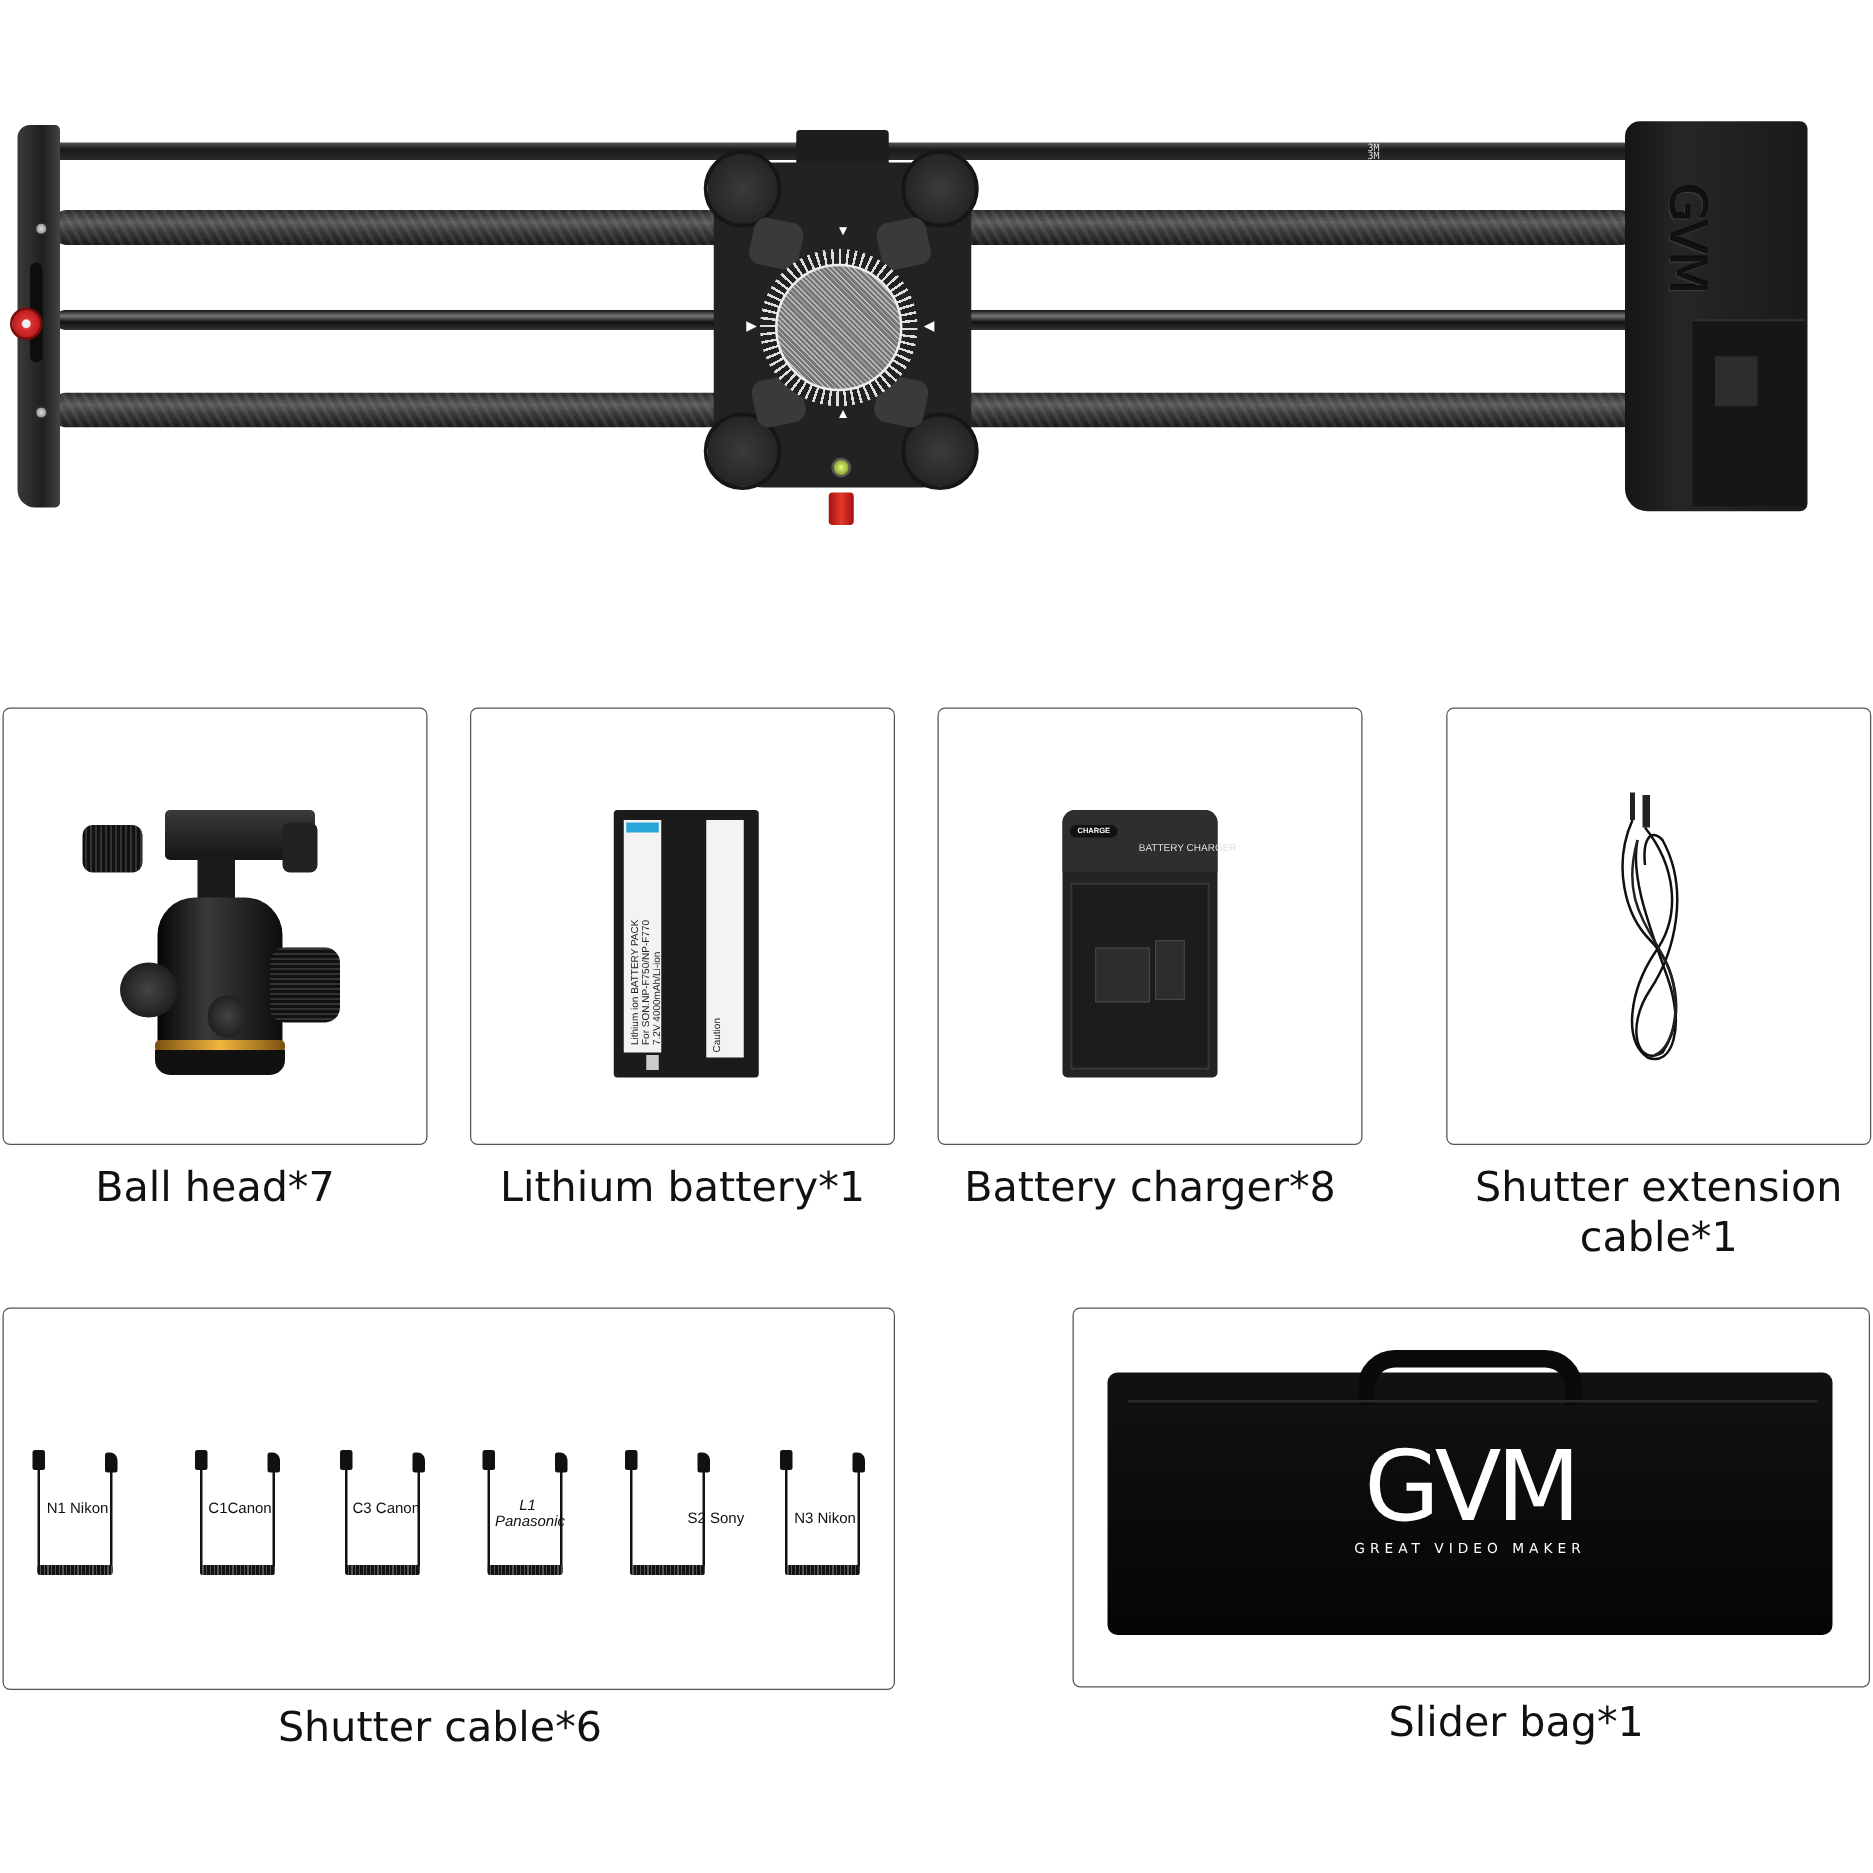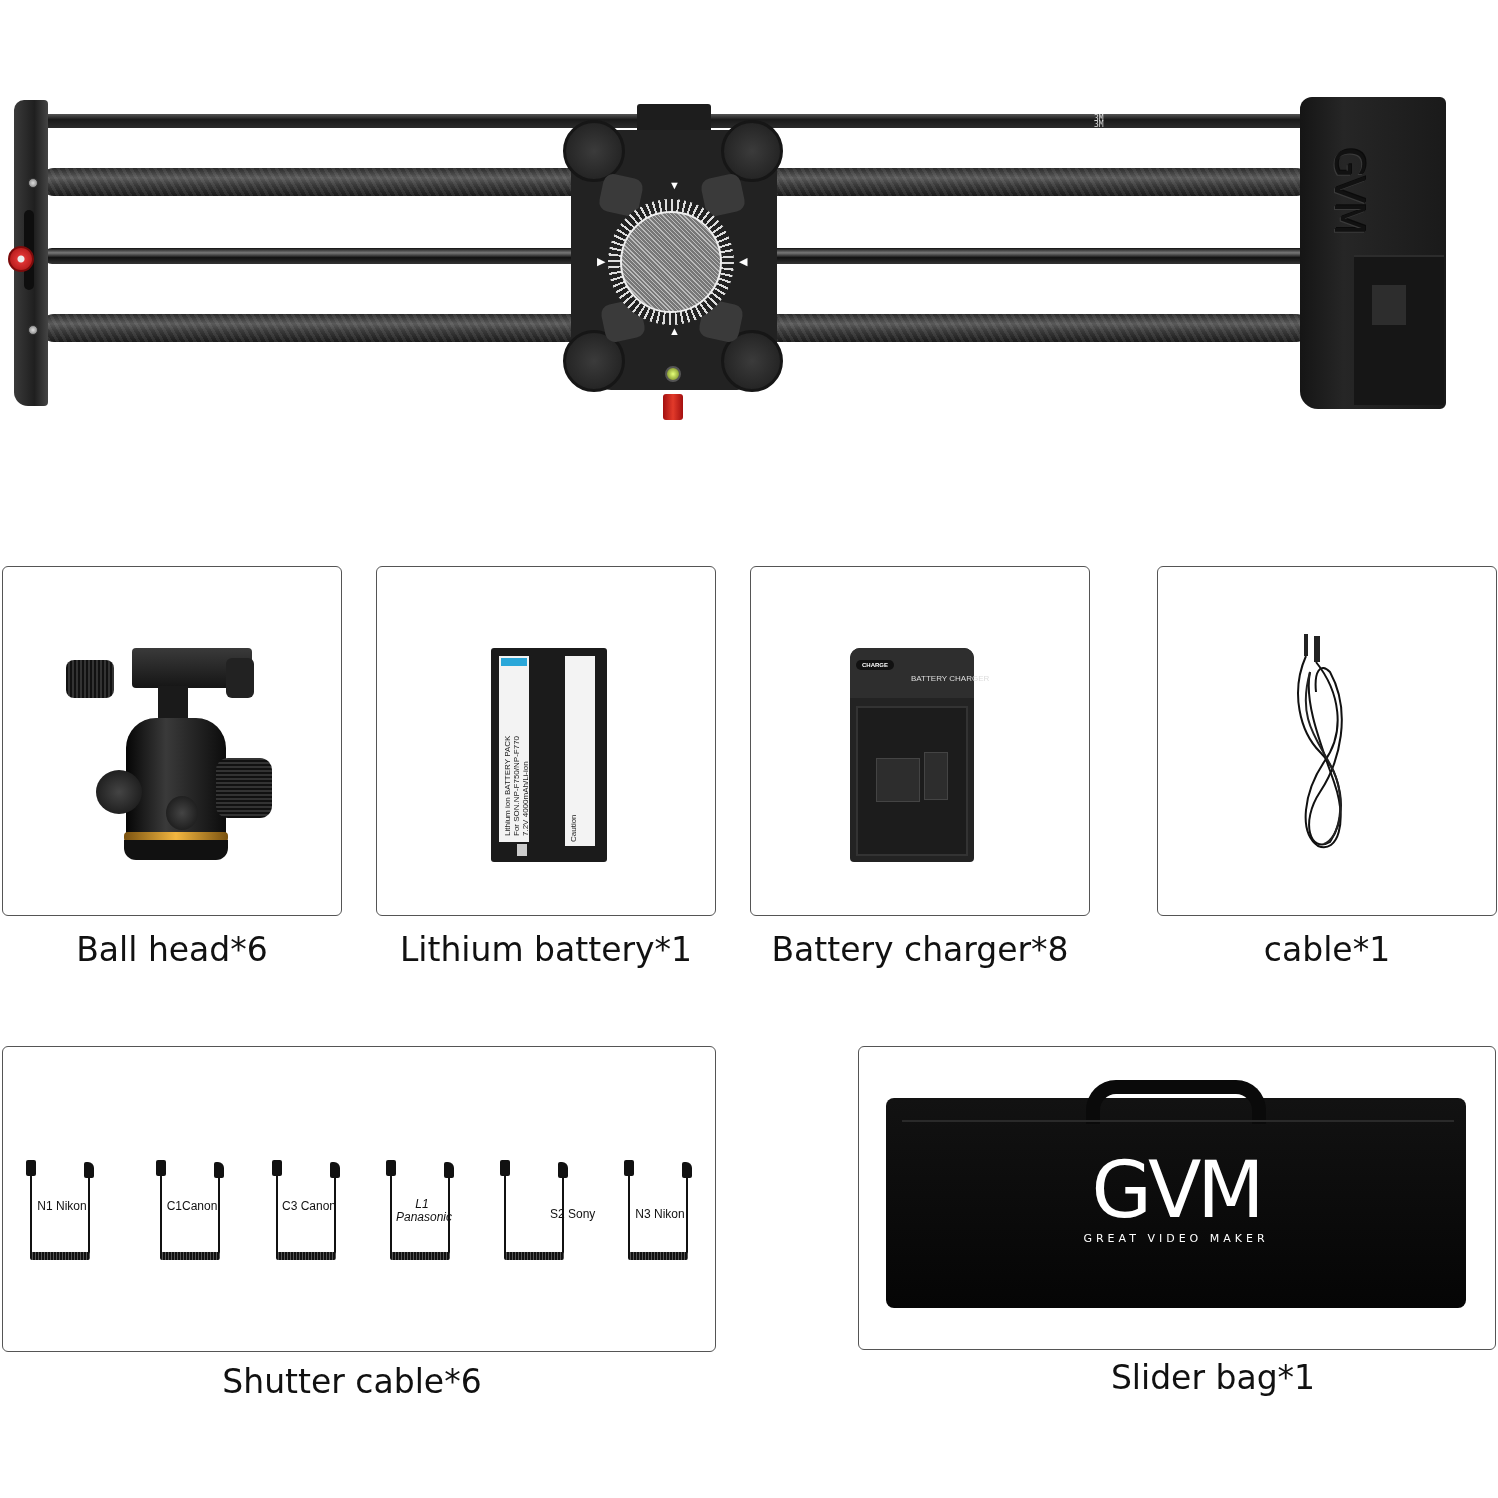--- a/index.html
+++ b/index.html
@@ -147,21 +147,21 @@
     <div class="knob-l"></div>
     <div class="knob-r"></div>
   <div class="neck"></div>
     <div class="body"></div>
     <div class="front-knob"></div>
   <div class="side-knob"></div>
     <div class="small-knob"></div>
   <div class="gold"></div>
     <div class="base"></div>
 </div>
-<div class="caption" style="left:2px;top:930px;width:340px;">Ball head*6</div>
+<div class="caption" style="left:2px;top:930px;width:340px;">Ball head*7</div>
 
 <div class="card" style="left:376px;top:566px;width:340px;height:350px;"></div>
 <div class="battery">
   <div class="lbl-l">
       <div class="blue"></div>
     <div class="vtext" style="left:4px;top:180px;">Lithium ion BATTERY PACK</div>
     <div class="vtext" style="left:13px;top:180px;">For SON.NP-F750/NP-F770</div>
     <div class="vtext" style="left:22px;top:180px;">7.2V 4000mAh/Li-ion</div>
   </div>
   <div class="lbl-r">
@@ -184,20 +184,21 @@
 
 <div class="card" style="left:1157px;top:566px;width:340px;height:350px;"></div>
 <svg class="cable-svg" style="left:1290px;top:632px;" width="70" height="222" viewBox="0 0 70 222">
   <rect x="14" y="2" width="4" height="22" fill="#222"></rect>
   <rect x="24" y="4" width="6" height="26" fill="#222"></rect>
   <path d="M16 24 C 0 60, 10 100, 30 120 C 50 140, 60 180, 40 210 C 20 222, 10 190, 30 160 C 50 130, 62 80, 40 40 C 30 30, 24 40, 26 60" stroke="#111" stroke-width="2" fill="none"></path>
   <path d="M26 30 C 50 60, 56 100, 34 130 C 14 160, 8 200, 28 214 C 48 222, 58 190, 44 150 C 30 110, 14 70, 20 40" stroke="#111" stroke-width="2" fill="none"></path>
   <path d="M20 40 C 6 90, 30 110, 44 140 C 56 170, 50 205, 34 212" stroke="#222" stroke-width="2" fill="none"></path>
 </svg>
 <div class="caption" style="left:1157px;top:930px;width:340px;">
+  <div>Shutter extension</div>
   <div>cable*1</div>
 </div>
 
 <div class="card" style="left:2px;top:1046px;width:714px;height:306px;"></div>
 
 <div class="sc" style="left:22px;">
   <div class="plug-l"></div>
     <div class="plug-r"></div>
     <div class="l"></div>
     <div class="r"></div>

